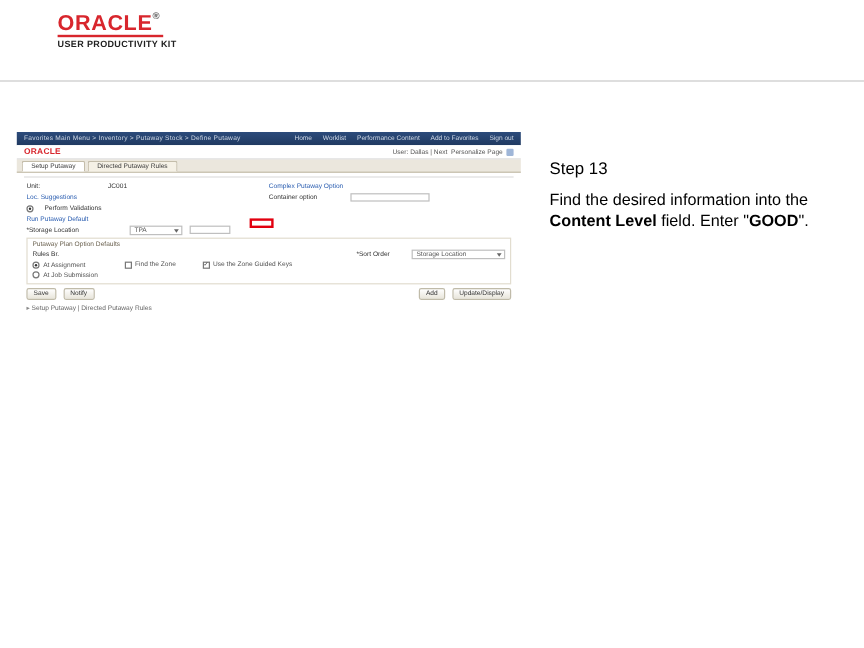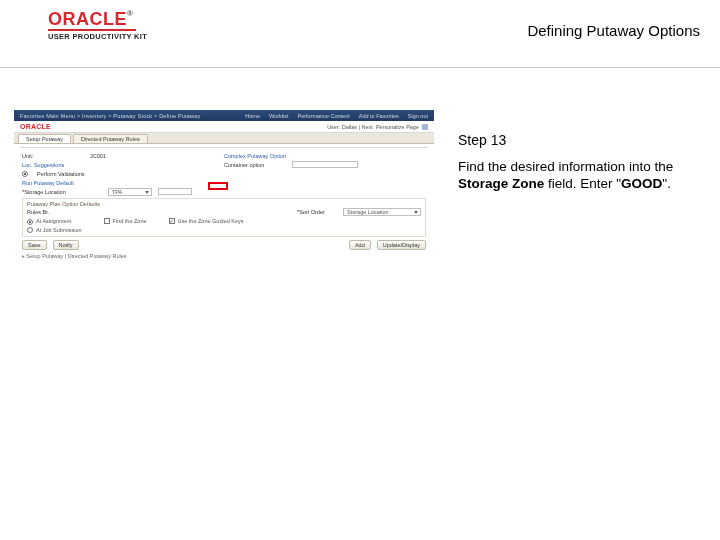--- a/index.html
+++ b/index.html
@@ -241,27 +241,26 @@
 </style>
 </head>
 <body>
 
 <div class="header">
   <div class="logo-wrap">
     <div class="logo-oracle"><span>ORACLE</span><sup>®</sup></div>
     <div class="logo-underline"></div>
     <div class="logo-sub">USER PRODUCTIVITY KIT</div>
   </div>
-  <div class="page-title">Defining Putaway Options</div>
 </div>
 
 <div class="right-col">
   <div class="step-label">Step 13</div>
   <div class="instruction">
-    <span>Find the desired information into the </span><b>Storage Zone</b><span> field. Enter "</span><b>GOOD</b><span>".</span>
+    <span>Find the desired information into the </span><b>Content Level</b><span> field. Enter "</span><b>GOOD</b><span>".</span>
   </div>
 </div>
 
 <div class="app-screenshot">
   <div class="app-topbar">
     <div class="app-topbar-left">Favorites    Main Menu  &gt;  Inventory  &gt;  Putaway Stock  &gt;  Define Putaway</div>
     <div class="app-topbar-right">
       <span>Home</span>
       <span>Worklist</span>
       <span>Performance Content</span>

